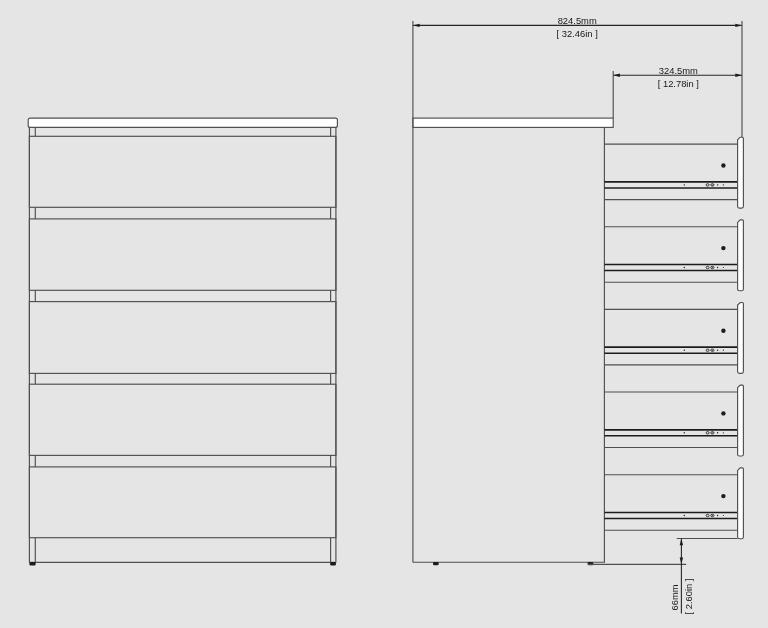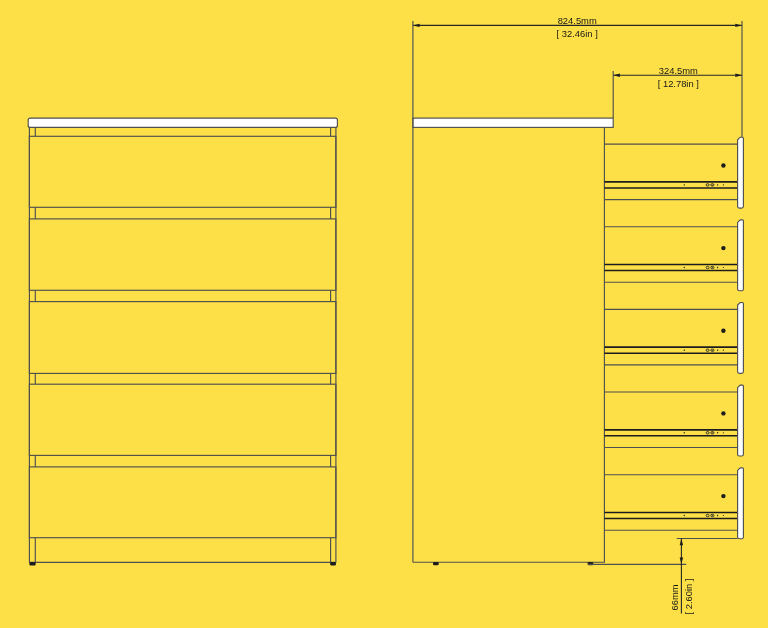--- a/index.html
+++ b/index.html
@@ -1,16 +1,16 @@
 <!DOCTYPE html>
 <html><head>
 <meta charset="utf-8">
 <style>
   html,body{margin:0;padding:0;background:#ffffff;}
-  .page{width:768px;height:628px;position:relative;background:#fde047;overflow:hidden;}
+  .page{width:768px;height:628px;position:relative;background:#e5e5e5;overflow:hidden;}
   svg{display:block;}
   text{font-family:"Liberation Sans", sans-serif;fill:#161616;}
 </style>
 </head>
 <body>
 <div class="page">
 <svg width="768" height="628" viewBox="0 0 768 628">
 <defs>
 
   <g id="sdrawer" stroke-linecap="butt">

